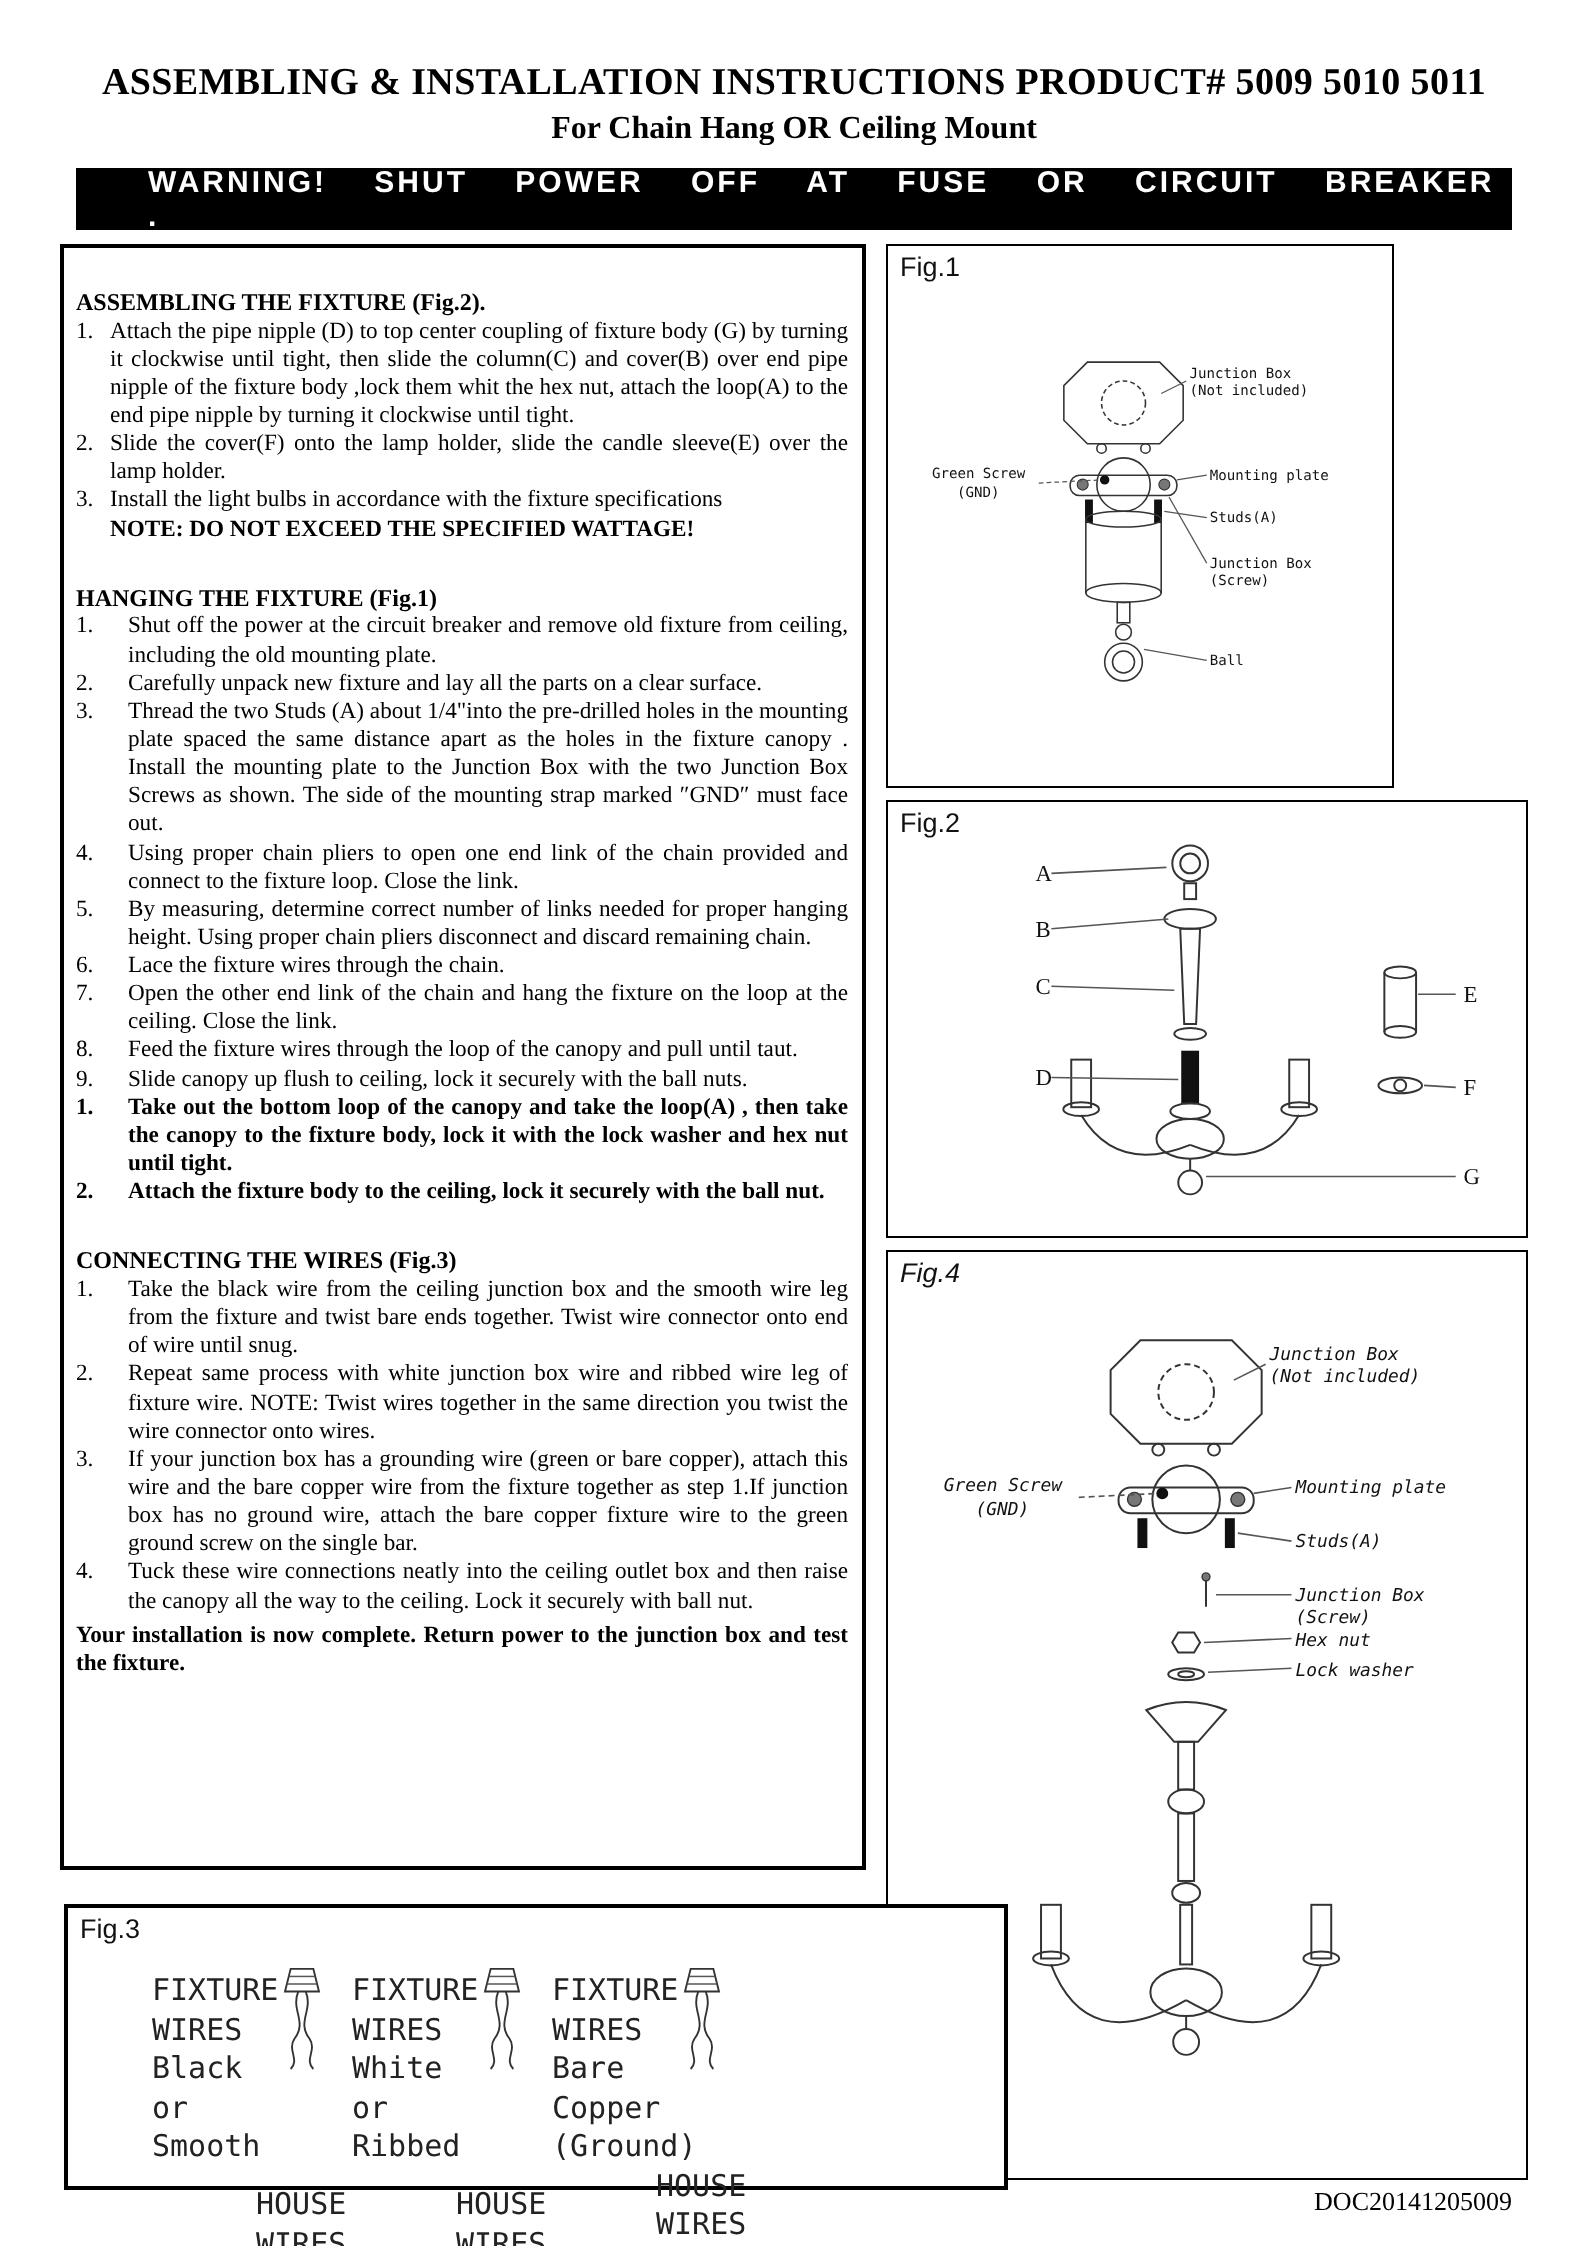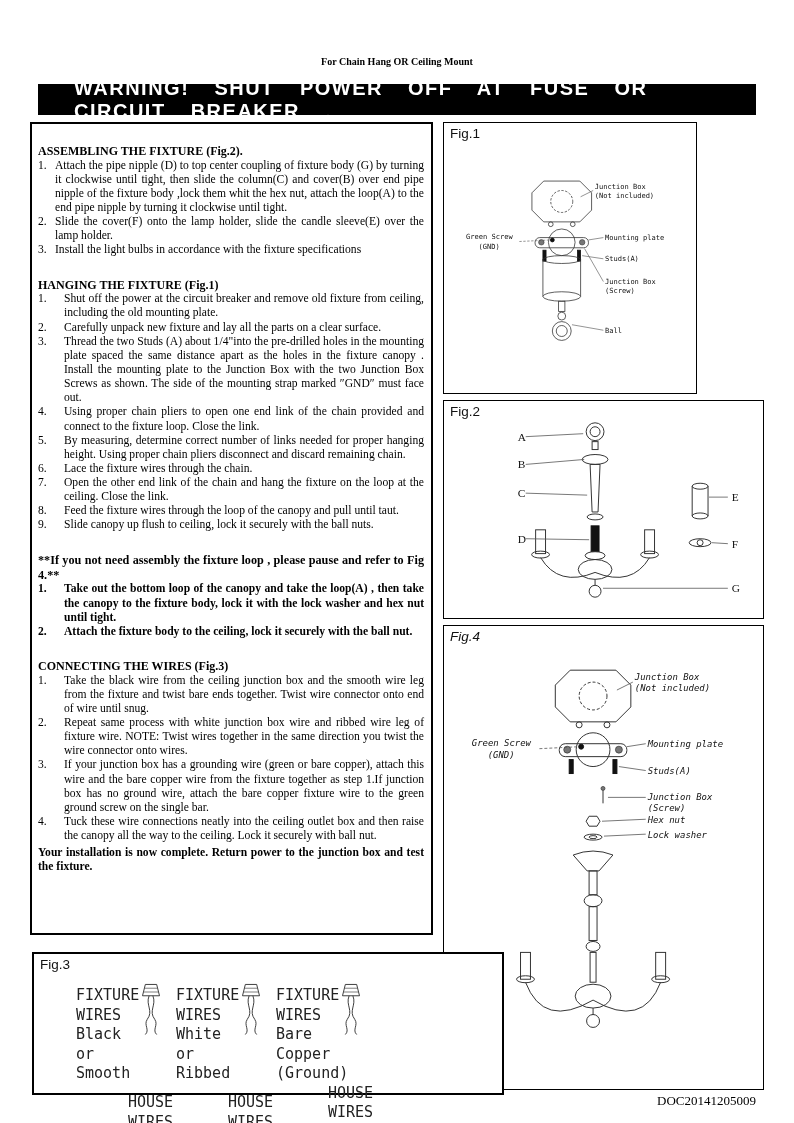--- a/index.html
+++ b/index.html
@@ -9,26 +9,26 @@
     background:#ffffff; color:#000;
     font-family:"Liberation Serif", serif;
     overflow:hidden;
   }
   .title {
     position:absolute; top:31px; left:0; width:100%;
     text-align:center; font-weight:bold; font-size:19px; letter-spacing:0.2px;
   }
   .subtitle {
     position:absolute; top:56px; left:0; width:100%;
-    text-align:center; font-weight:bold; font-size:10px;
+    text-align:center; font-weight:bold; font-size:16px;
   }
   .warning-bar {
     position:absolute; top:84px; left:38px; width:718px; height:31px;
     background:#000; color:#fff;
-    font-family:"Liberation Sans", sans-serif; font-weight:bold; font-size:20px;
+    font-family:"Liberation Sans", sans-serif; font-weight:bold; font-size:15px;
     letter-spacing:1.5px; word-spacing:18px;
     display:flex; align-items:center; padding-left:36px;
   }
   .instructions-box {
     position:absolute; top:122px; left:30px; width:403px; height:813px;
     border:2px solid #000; padding:4px 7px 0 6px;
     font-size:11.6px; line-height:1.22; overflow:hidden;
   }
   .sec-heading { font-weight:bold; font-size:12px; margin-top:20px; }
   .sec-heading.first { margin-top:16px; }
@@ -70,50 +70,51 @@
   .fig3-group:nth-child(3){ width:170px; }
   .fixture-label { white-space:pre-line; grid-column:1; grid-row:1; padding-top:8px; }
   .wire-svg { grid-column:2; grid-row:1; width:34px; height:62px; }
   .house-label { white-space:pre-line; grid-column:2; grid-row:2; margin-left:-6px; }
 </style>
 </head>
 <body>
 
 <div class="page">
 
+  <div class="title">ASSEMBLING &amp; INSTALLATION INSTRUCTIONS PRODUCT# 5009 5010 5011</div>
   <div class="subtitle">For Chain Hang OR Ceiling Mount</div>
 
   <div class="warning-bar">
     <span>WARNING! SHUT POWER OFF AT FUSE OR CIRCUIT BREAKER .</span>
   </div>
 
   <div class="instructions-box">
     <div class="sec-heading first">ASSEMBLING THE FIXTURE (Fig.2).</div>
     <ol class="steps">
 
     <li>Attach the pipe nipple (D) to top center coupling of fixture body (G) by turning it clockwise until tight, then slide the column(C) and cover(B) over end pipe nipple of the fixture body ,lock them whit the hex nut, attach the loop(A) to the end pipe nipple by turning it clockwise until tight.</li>
         <li>Slide the cover(F) onto the lamp holder, slide the candle sleeve(E) over the lamp holder.</li>
         <li>Install the light bulbs in accordance with the fixture specifications</li>
       </ol>
+    <div class="note">NOTE: DO NOT EXCEED THE SPECIFIED WATTAGE!</div>
 
     <div class="sec-heading">HANGING THE FIXTURE (Fig.1)</div>
     <ol class="steps wide">
 
     <li>Shut off the power at the circuit breaker and remove old fixture from ceiling, including the old mounting plate.</li>
         <li>Carefully unpack new fixture and lay all the parts on a clear surface.</li>
         <li>Thread the two Studs (A) about 1/4"into the pre-drilled holes in the mounting plate spaced the same distance apart as the holes in the fixture canopy . Install the mounting plate to the Junction Box with the two Junction Box Screws as shown. The side of the mounting strap marked ″GND″ must face out.</li>
         <li>Using proper chain pliers to open one end link of the chain provided and connect to the fixture loop. Close the link.</li>
         <li>By measuring, determine correct number of links needed for proper hanging height. Using proper chain pliers disconnect and discard remaining chain.</li>
         <li>Lace the fixture wires through the chain.</li>
         <li>Open the other end link of the chain and hang the fixture on the loop at the ceiling. Close the link.</li>
         <li>Feed the fixture wires through the loop of the canopy and pull until taut.</li>
         <li>Slide canopy up flush to ceiling, lock it securely with the ball nuts.</li>
       </ol>
 
-    <div class="sec-heading justify">**If you not need assembly the fixture loop , please pause and refer to Fig 4.**</div>
     <ol class="steps wide bold">
 
     <li>Take out the bottom loop of the canopy and take the loop(A) , then take the canopy to the fixture body, lock it with the lock washer and hex nut until tight.</li>
         <li>Attach the fixture body to the ceiling, lock it securely with the ball nut.</li>
       </ol>
 
     <div class="sec-heading">CONNECTING THE WIRES (Fig.3)</div>
     <ol class="steps wide">
 
     <li>Take the black wire from the ceiling junction box and the smooth wire leg from the fixture and twist bare ends together. Twist wire connector onto end of wire until snug.</li>

